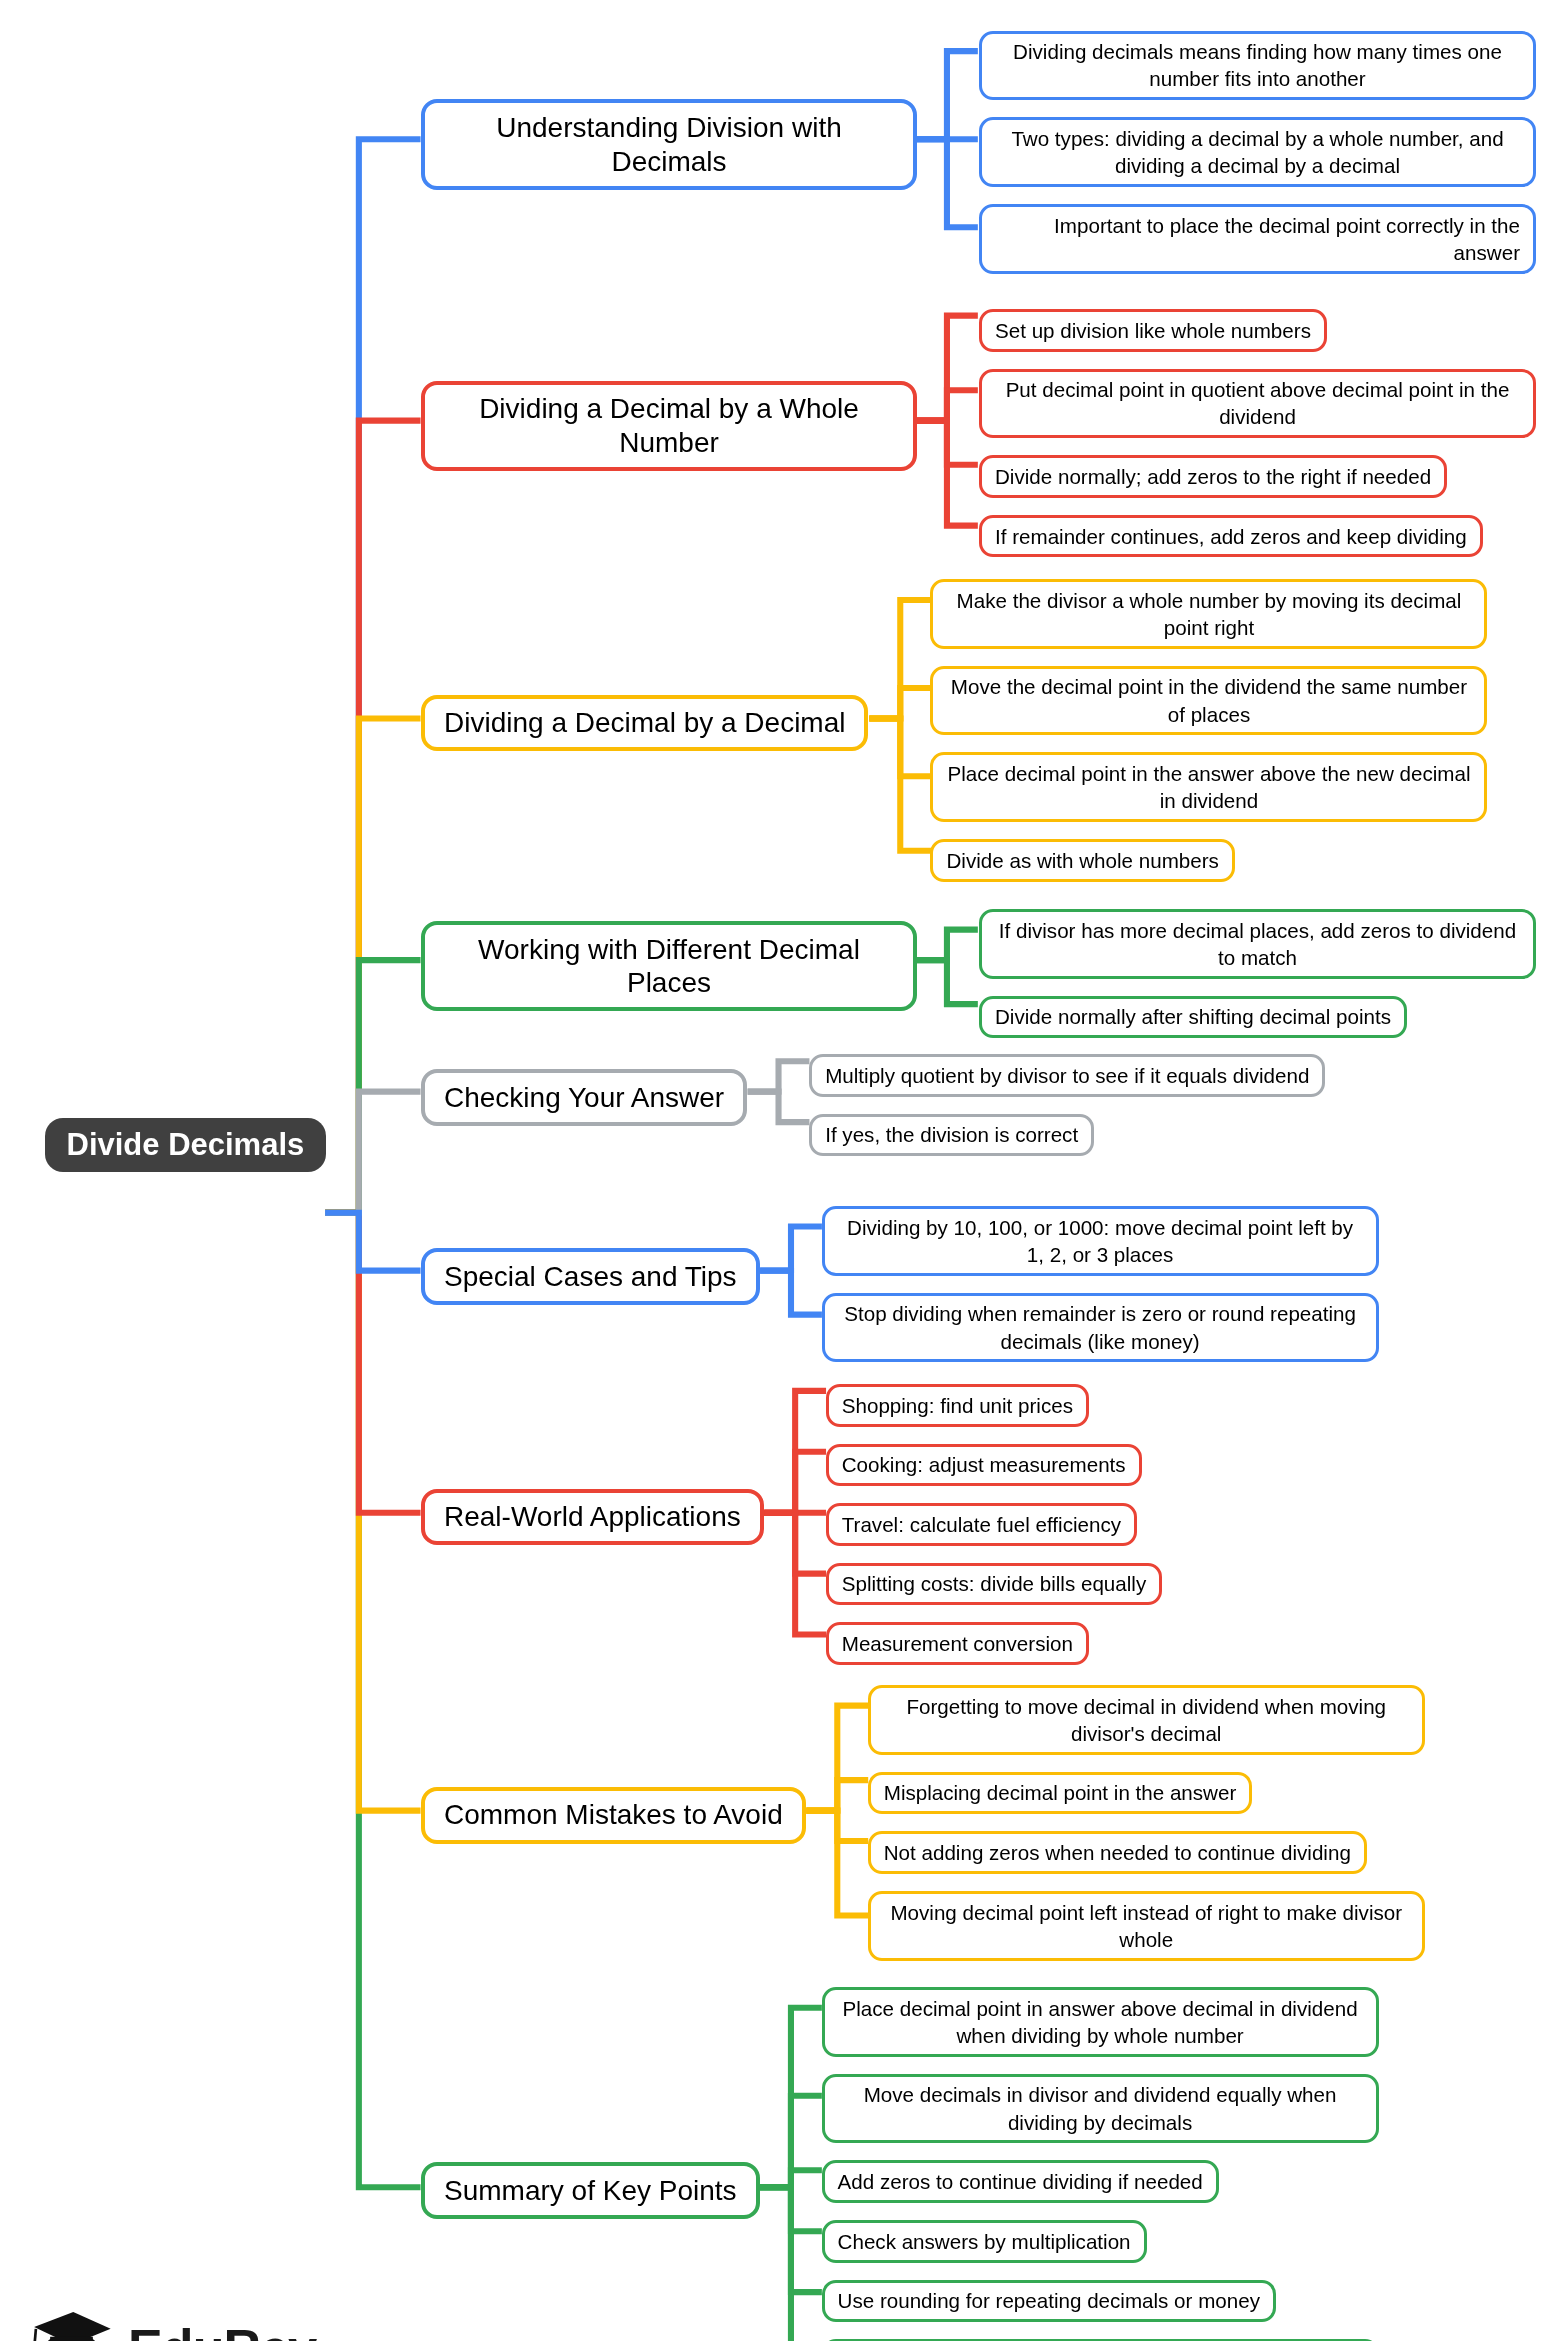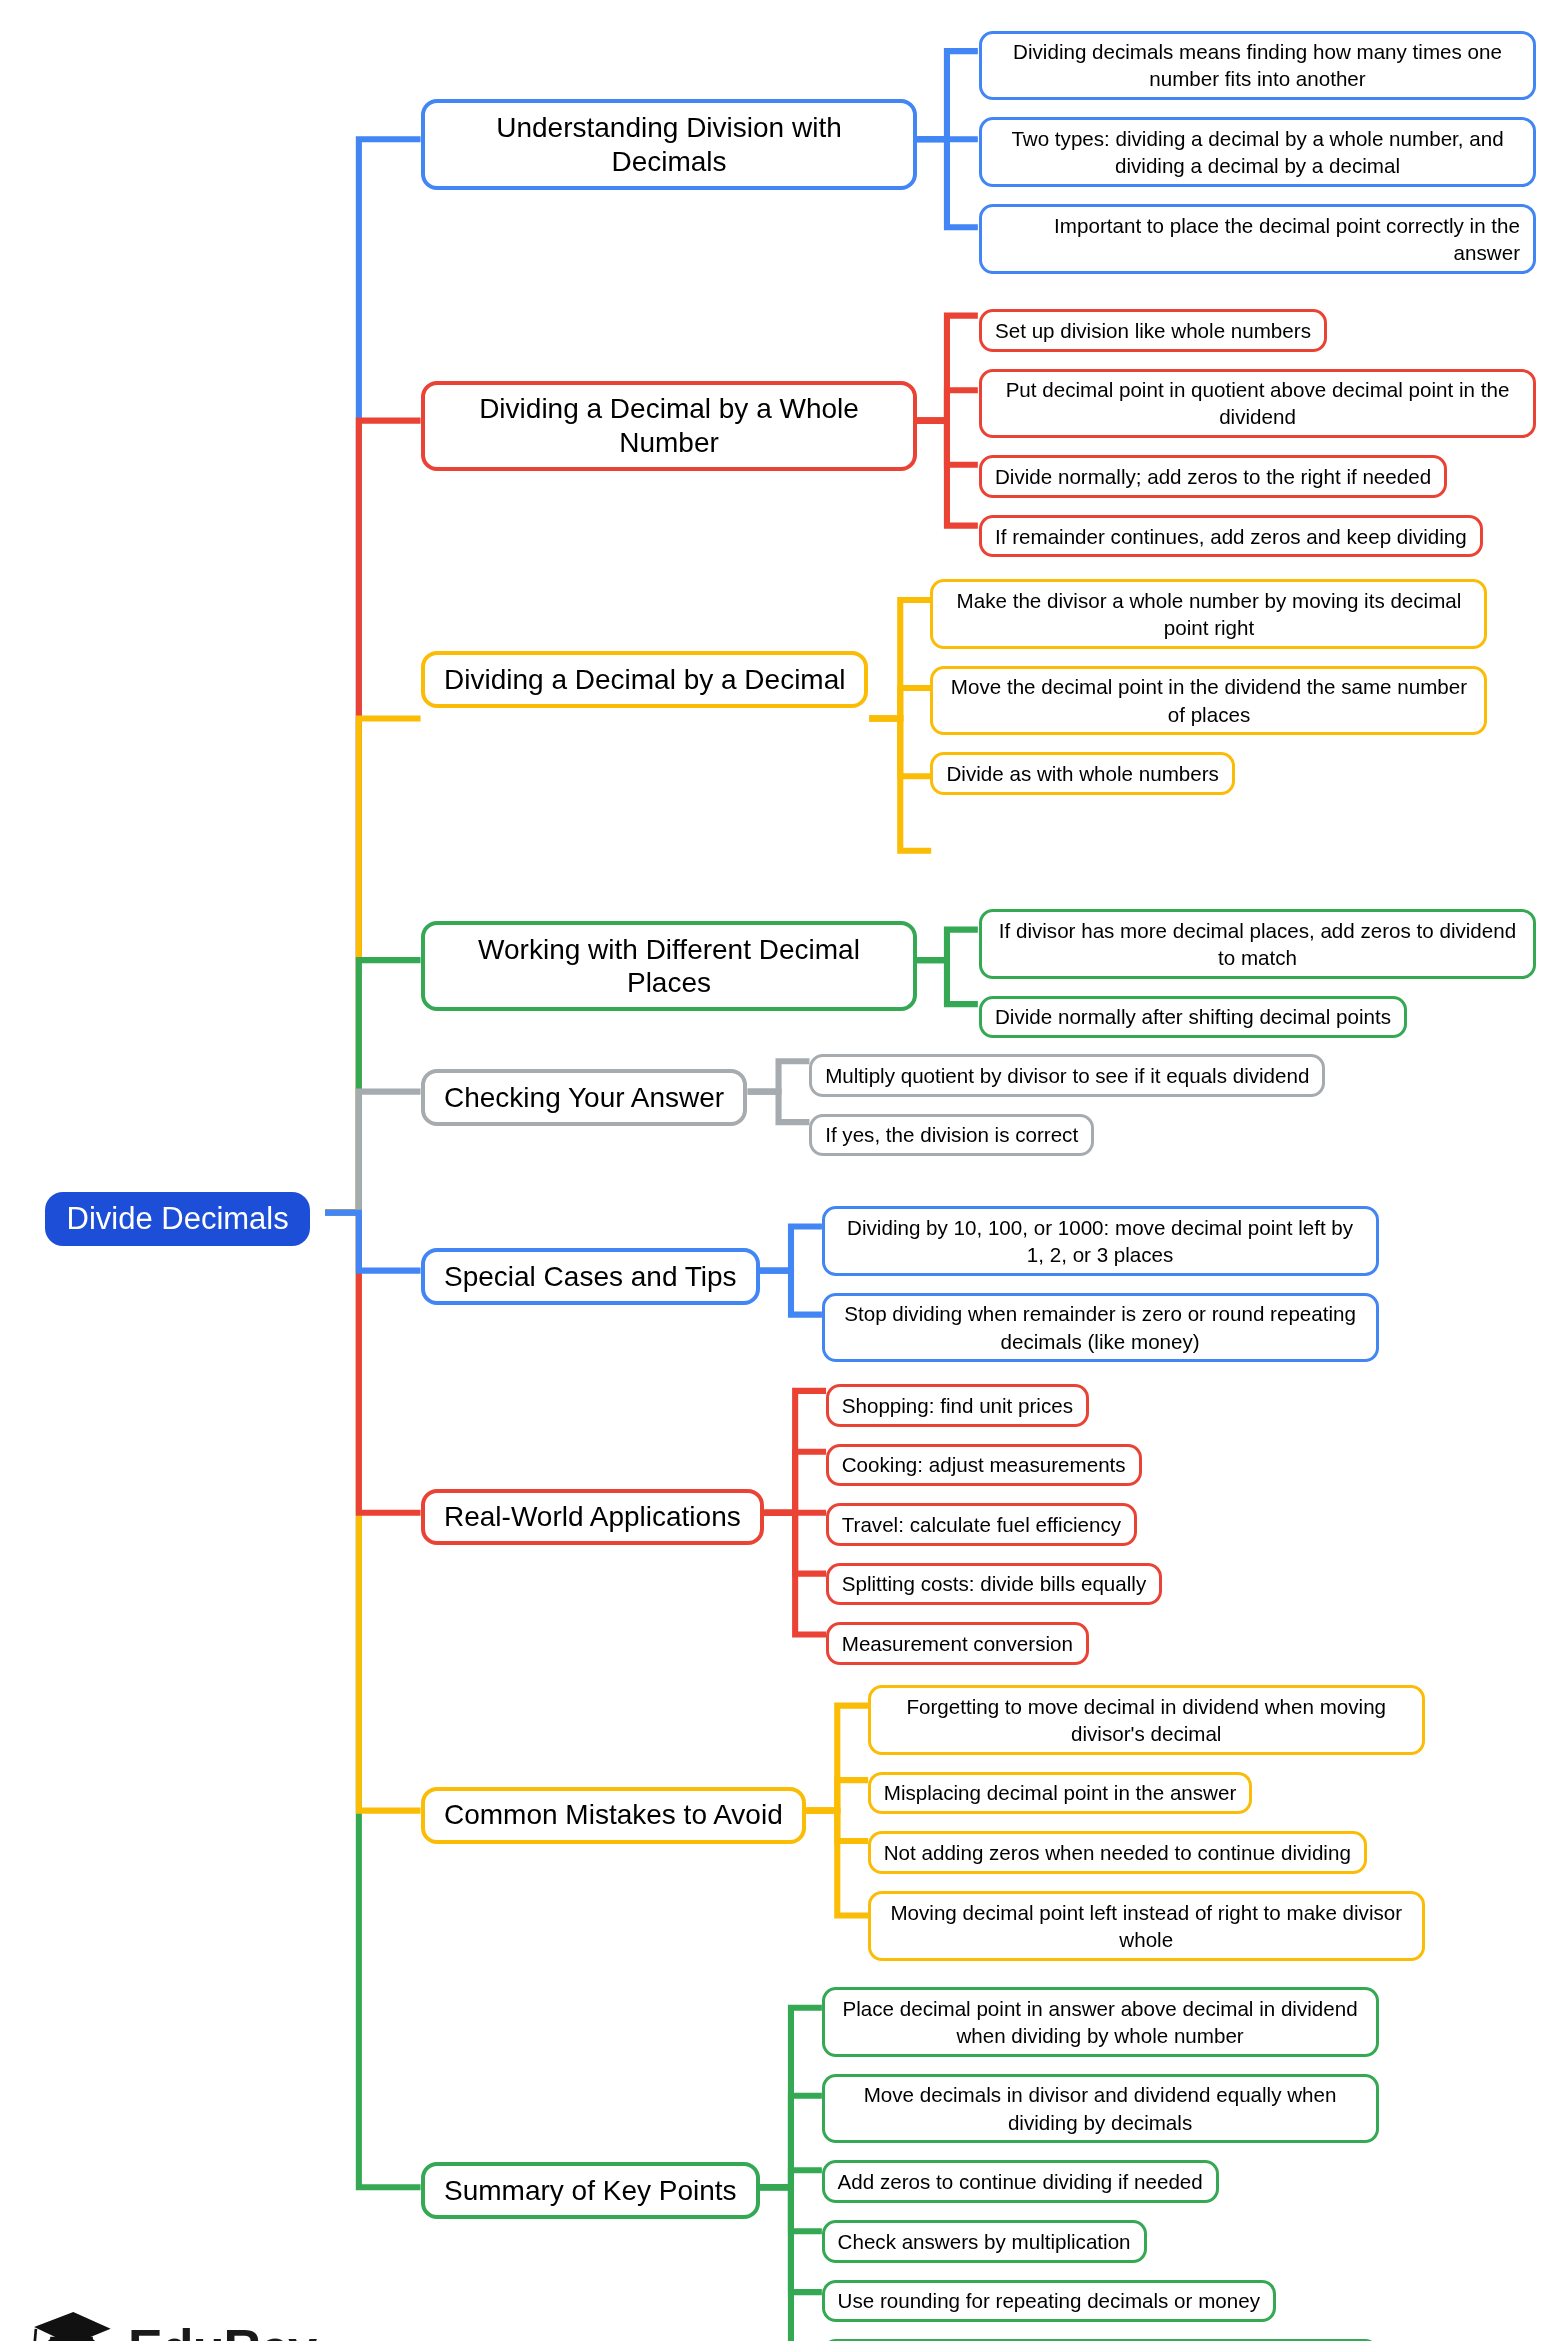--- a/index.html
+++ b/index.html
@@ -10,26 +10,26 @@
     background: #ffffff;
     font-family: "Liberation Sans", sans-serif;
     overflow: hidden;
   }
   #page { position: relative; width: 1567px; height: 2431px; }
   #connectors { position: absolute; left: 0; top: 0; z-index: 0; }
 
   .root {
     position: absolute;
     left: 45px;
-    top: 1192px;
+    top: 1118px;
     z-index: 2;
-    background: #1d4ed8;
+    background: #404040;
     color: #ffffff;
     font-size: 31px;
-    font-weight: normal;
+    font-weight: bold;
     line-height: 1.2;
     padding: 8.4px 21.5px;
     border-radius: 18px;
     white-space: nowrap;
   }
 
   .branch {
     position: absolute;
     left: 421px;
     z-index: 1;
@@ -152,20 +152,21 @@
       <div class="child" style="border-color: rgb(234, 67, 53);">Divide normally; add zeros to the right if needed</div>
       <div class="child" style="border-color: rgb(234, 67, 53);">If remainder continues, add zeros and keep dividing</div>
     </div>
   </div>
 
   <div class="branch" style="top:564px">
     <div class="title" style="border-color: rgb(251, 188, 5);">Dividing a Decimal by a Decimal</div>
     <div class="children">
       <div class="child" style="border-color: rgb(251, 188, 5);">Make the divisor a whole number by moving its decimal point right</div>
       <div class="child" style="border-color: rgb(251, 188, 5);">Move the decimal point in the dividend the same number of places</div>
+      <div class="child" style="border-color: rgb(251, 188, 5);">Place decimal point in the answer above the new decimal in dividend</div>
       <div class="child" style="border-color: rgb(251, 188, 5);">Divide as with whole numbers</div>
     </div>
   </div>
 
   <div class="branch" style="top:894px">
     <div class="title" style="border-color: rgb(52, 168, 83);">Working with Different Decimal Places</div>
     <div class="children">
       <div class="child" style="border-color: rgb(52, 168, 83);">If divisor has more decimal places, add zeros to dividend to match</div>
       <div class="child" style="border-color: rgb(52, 168, 83);">Divide normally after shifting decimal points</div>
     </div>

